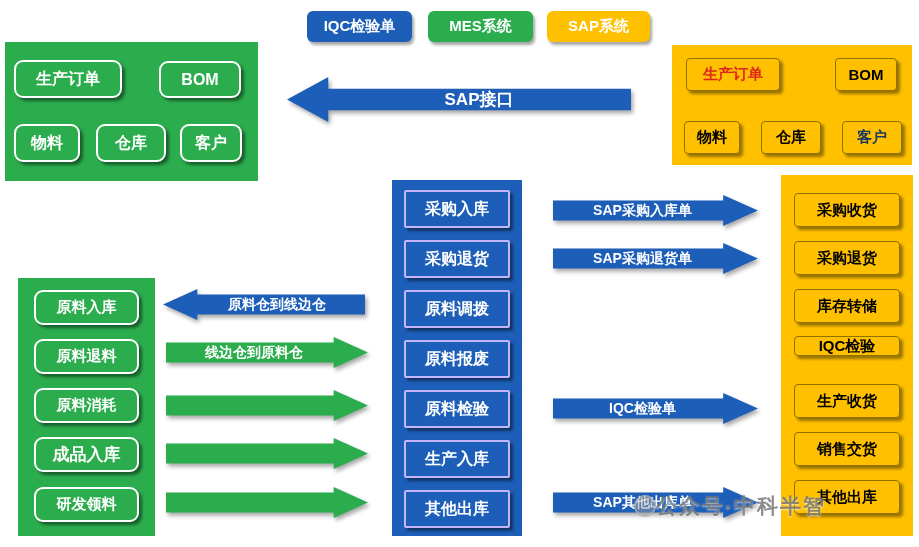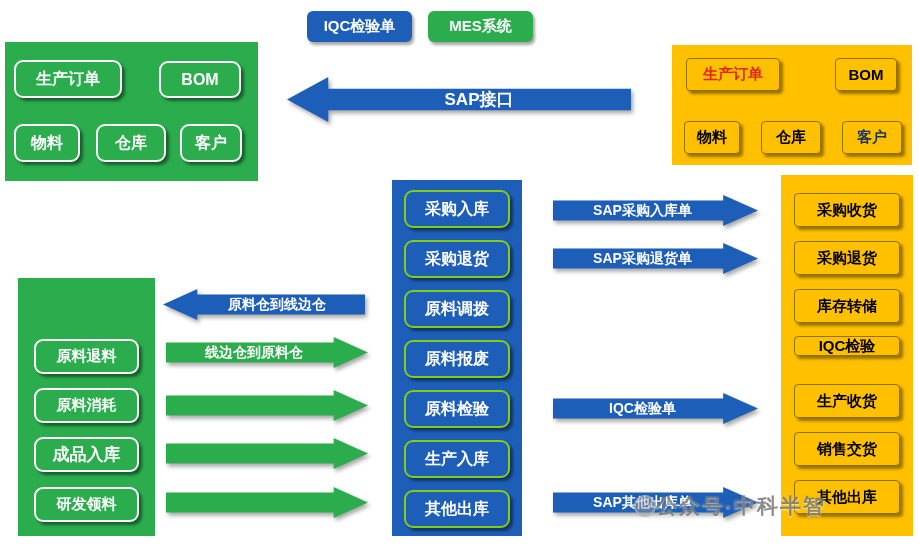--- a/index.html
+++ b/index.html
@@ -23,21 +23,21 @@
   .center-panel{left:392px;top:180px;width:130px;height:356px;background:var(--wms-blue);}
   .right-panel{left:781px;top:175px;width:132px;height:361px;background:var(--sap-yellow);}
   .left-panel{left:18px;top:278px;width:137px;height:258px;background:var(--mes-green);}
   
   .g-item,.b-item,.y-item{
     position:absolute;display:flex;align-items:center;justify-content:center;
     font-weight:bold;box-sizing:border-box;
   }
   .g-item{background:var(--mes-green);border:2px solid #fff;border-radius:9px;color:#fff;
     font-size:16px;box-shadow:3px 3px 3px rgba(0,0,0,.45);}
-  .b-item{background:var(--wms-blue);border:2px solid #84cc16;border-radius:9px;color:#fff;
+  .b-item{background:var(--wms-blue);border:2px solid #c4b5fd;border-radius:2px;color:#fff;
     font-size:16px;box-shadow:3px 3px 3px rgba(0,0,0,.45);}
   .y-item{background:var(--sap-yellow);border:1px solid #8f7100;border-radius:4px;color:#000;
     font-size:15px;box-shadow:3px 3px 3px rgba(0,0,0,.4);}
   .text-red{color:var(--accent-red);}
   .text-navy{color:var(--accent-navy);}
   
   .arrow-wrap{position:absolute;filter:drop-shadow(2px 3px 2px rgba(0,0,0,.35));}
   .arrow{
     width:100%;height:100%;display:flex;align-items:center;justify-content:center;
     color:#fff;font-weight:bold;font-size:14px;box-sizing:border-box;white-space:nowrap;
@@ -54,20 +54,21 @@
   .wm-text{font-size:21px;font-weight:bold;letter-spacing:2px;color:rgba(108,108,108,.78);
     text-shadow:0 1px 2px rgba(255,255,255,.7);}
 </style>
 </head>
 <body>
 
 <div class="stage">
 
   <div class="legend-btn legend-wms">IQC检验单</div>
   <div class="legend-btn legend-mes">MES系统</div>
+  <div class="legend-btn legend-sap">SAP系统</div>
 
   <div class="panel tl-panel">
     <div class="g-item" style="left:9px;top:18px;width:108px;height:38px">生产订单</div>
     <div class="g-item" style="left:154px;top:19px;width:82px;height:37px">BOM</div>
     <div class="g-item" style="left:9px;top:82px;width:66px;height:38px">物料</div>
     <div class="g-item" style="left:91px;top:82px;width:70px;height:38px">仓库</div>
     <div class="g-item" style="left:175px;top:82px;width:62px;height:38px">客户</div>
   </div>
 
   <div class="panel tr-panel">
@@ -98,20 +99,21 @@
     <div class="y-item" style="left:13px;top:18px;width:106px;height:34px">采购收货</div>
     <div class="y-item" style="left:13px;top:66px;width:106px;height:34px">采购退货</div>
     <div class="y-item" style="left:13px;top:114px;width:106px;height:34px">库存转储</div>
     <div class="y-item" style="left:13px;top:161px;width:106px;height:20px">IQC检验</div>
     <div class="y-item" style="left:13px;top:209px;width:106px;height:34px">生产收货</div>
     <div class="y-item" style="left:13px;top:257px;width:106px;height:34px">销售交货</div>
     <div class="y-item" style="left:13px;top:305px;width:106px;height:34px">其他出库</div>
   </div>
 
   <div class="panel left-panel">
+    <div class="g-item" style="left:16px;top:12px;width:105px;height:35px;font-size:15px">原料入库</div>
     <div class="g-item" style="left:16px;top:61px;width:105px;height:35px;font-size:15px">原料退料</div>
     <div class="g-item" style="left:16px;top:110px;width:105px;height:35px;font-size:15px">原料消耗</div>
     <div class="g-item" style="left:16px;top:159px;width:105px;height:35px;font-size:17px">成品入库</div>
     <div class="g-item" style="left:16px;top:209px;width:105px;height:35px;font-size:15px">研发领料</div>
   </div>
 
   <div class="arrow-wrap" style="left:163px;top:289px;width:202px;height:31px">
     <div class="arrow blue left">
       <span>原料仓到线边仓</span>
     </div>

